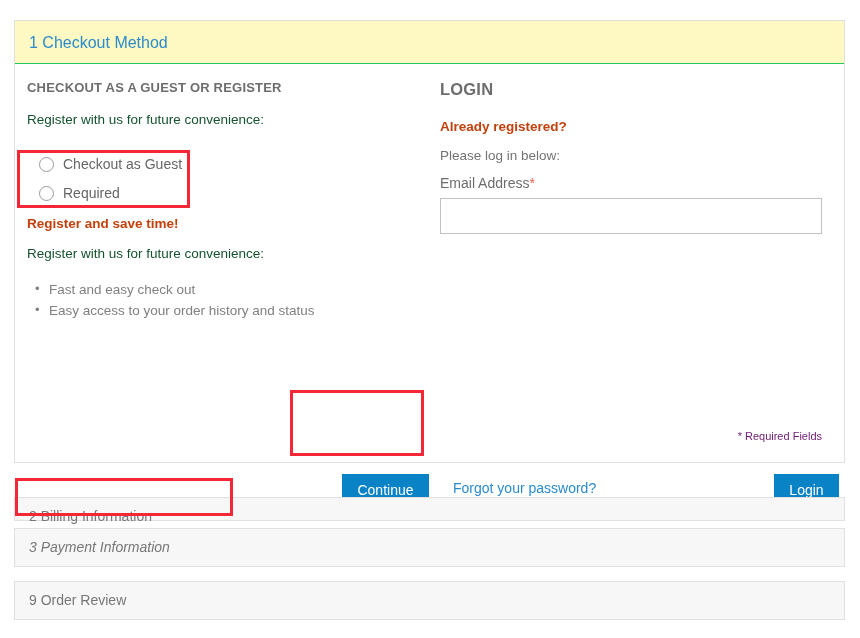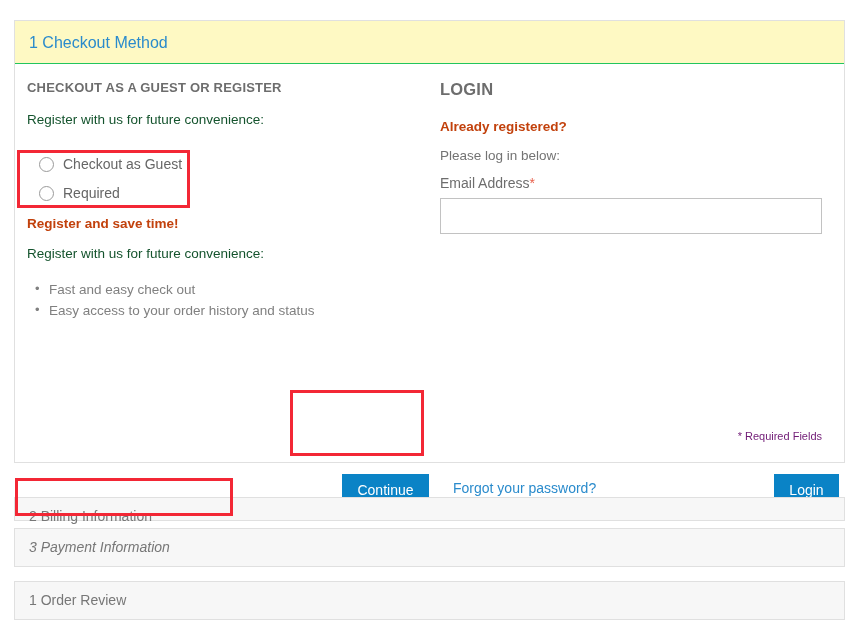--- a/index.html
+++ b/index.html
@@ -338,21 +338,21 @@
   </section>
 
   <section class="panel" id="panel-payment-information">
     <div class="closed-header">
       <span class="step-title">3 Payment Information</span>
     </div>
   </section>
 
   <section class="panel" id="panel-order-review">
     <div class="closed-header">
-      <span class="step-title">1 Order Review</span>
+      <span class="step-title">9 Order Review</span>
     </div>
   </section>
 
   <div class="hl" id="highlight-radio-group"></div>
   <div class="hl" id="highlight-continue-button"></div>
   <div class="hl" id="highlight-billing-step"></div>
 
 </div>
 
 </body></html>

